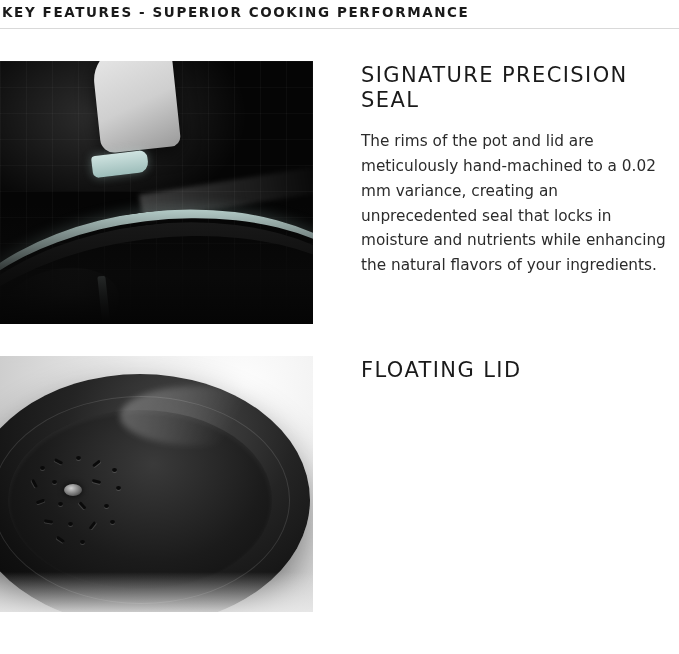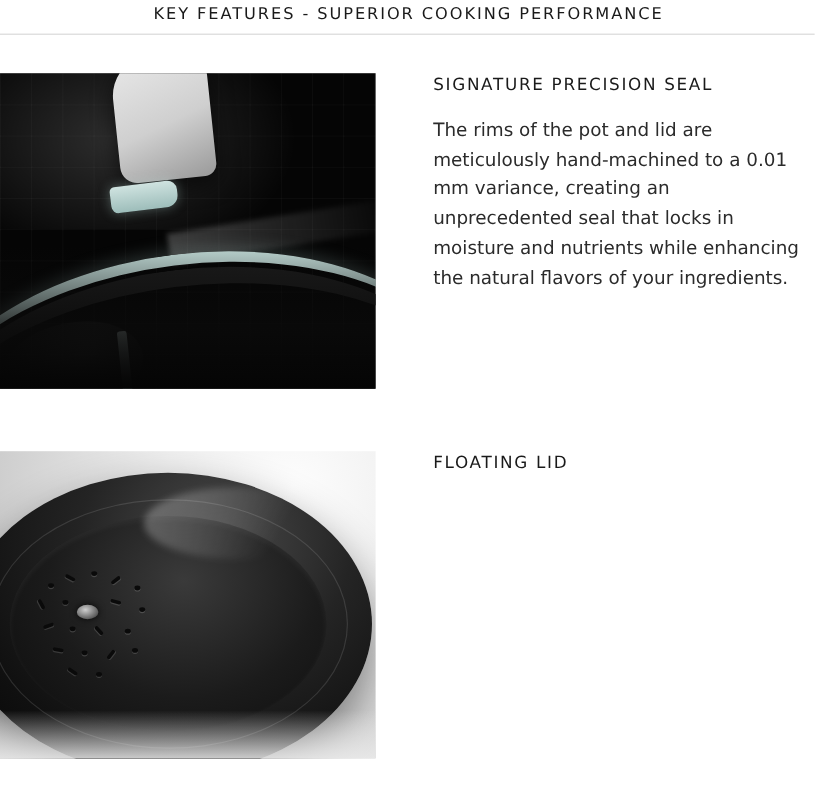--- a/index.html
+++ b/index.html
@@ -17,57 +17,56 @@
   .page {
     position: relative;
     width: 679px;
     height: 654px;
     box-sizing: border-box;
   }
   .section-header {
     padding: 4px 0 6px 2px;
     font-size: 13.5px;
     letter-spacing: 1.6px;
-    font-weight: 400;
+    font-weight: 700;
     color: #1a1a1a;
     text-transform: uppercase;
     white-space: nowrap;
-    text-align: center;
   }
   .header-rule {
     height: 1px;
     background: #d9d9d9;
     margin: 2px 0 0 0;
   }
   .feature-row {
     display: flex;
     align-items: flex-start;
     margin-top: 32px;
   }
   .feature-row.second {
-    margin-top: 52px;
+    margin-top: 32px;
   }
   .media {
     width: 313px;
     height: 263px;
     flex: 0 0 313px;
     position: relative;
     overflow: hidden;
   }
   .media.second {
     height: 256px;
   }
   .text-col {
     flex: 1 1 auto;
     padding-left: 48px;
     padding-right: 2px;
     padding-top: 2px;
   }
   .feature-title {
-    font-size: 14px;
+    font-size: 21px;
     letter-spacing: 1.4px;
     font-weight: 400;
     color: #1a1a1a;
     text-transform: uppercase;
     margin: 0 0 16px 0;
     line-height: 1.2;
   }
   .feature-body {
     font-size: 15.3px;
     line-height: 1.62;
@@ -242,21 +241,21 @@
       <div class="seal-lip"></div>
       <div class="highlight-band"></div>
       <div class="rim-arc2"></div>
       <div class="rim-arc"></div>
       <div class="vert-edge"></div>
       <div class="handle-dark"></div>
       <div class="body-shade"></div>
     </div>
     <div class="text-col">
       <h3 class="feature-title">SIGNATURE PRECISION SEAL</h3>
-      <p class="feature-body">The rims of the pot and lid are meticulously hand-machined to a 0.01 mm variance, creating an unprecedented seal that locks in moisture and nutrients while enhancing the natural flavors of your ingredients.</p>
+      <p class="feature-body">The rims of the pot and lid are meticulously hand-machined to a 0.02 mm variance, creating an unprecedented seal that locks in moisture and nutrients while enhancing the natural flavors of your ingredients.</p>
     </div>
   </div>
 
   <div class="feature-row second">
     <div class="media img-lid second">
       <div class="lid-outer"></div>
       <div class="lid-ring"></div>
       <div class="lid-inner"></div>
       <div class="lid-gloss"></div>
       <div class="knob"></div>

